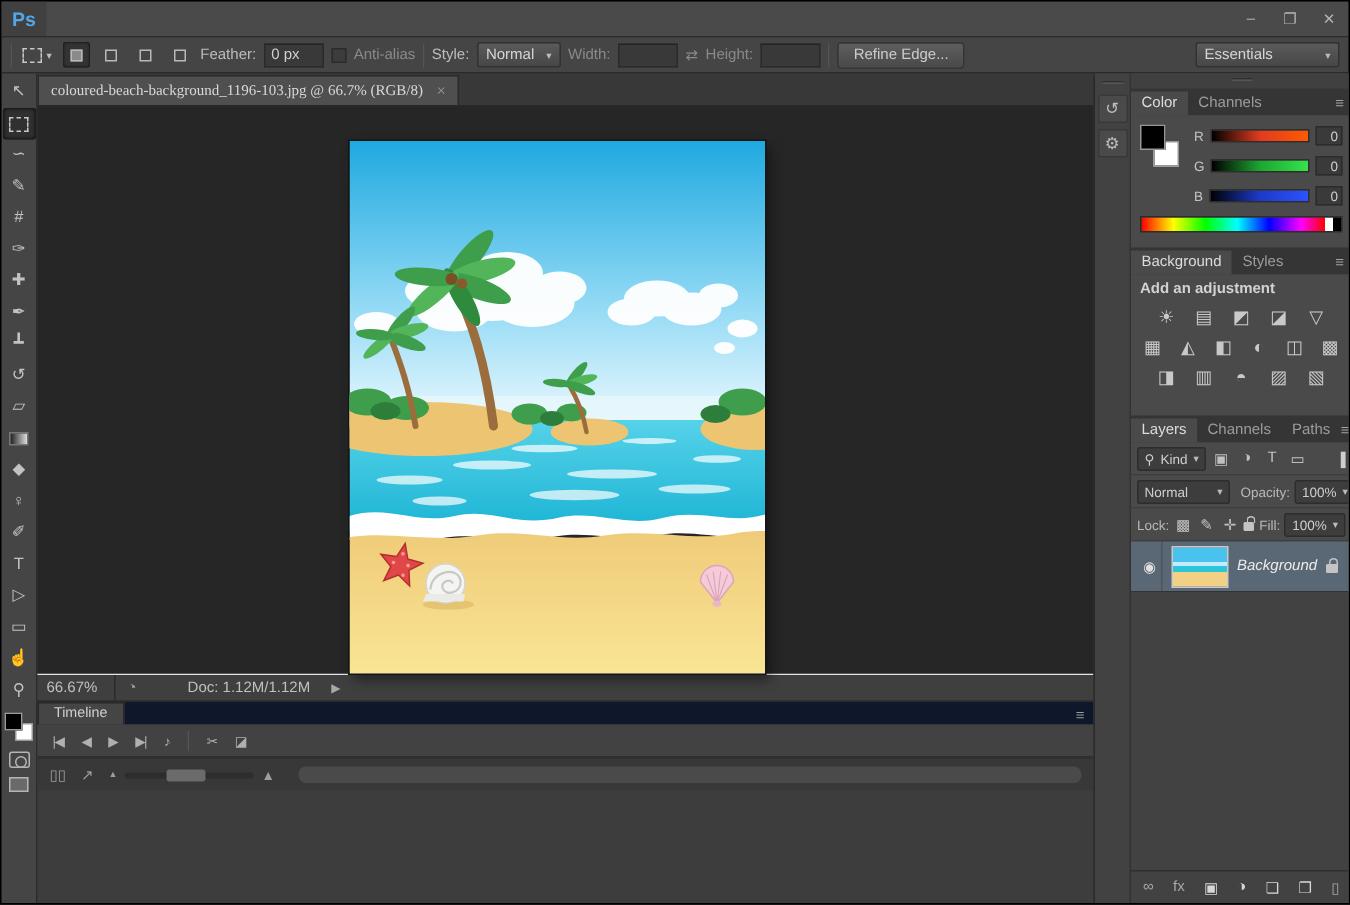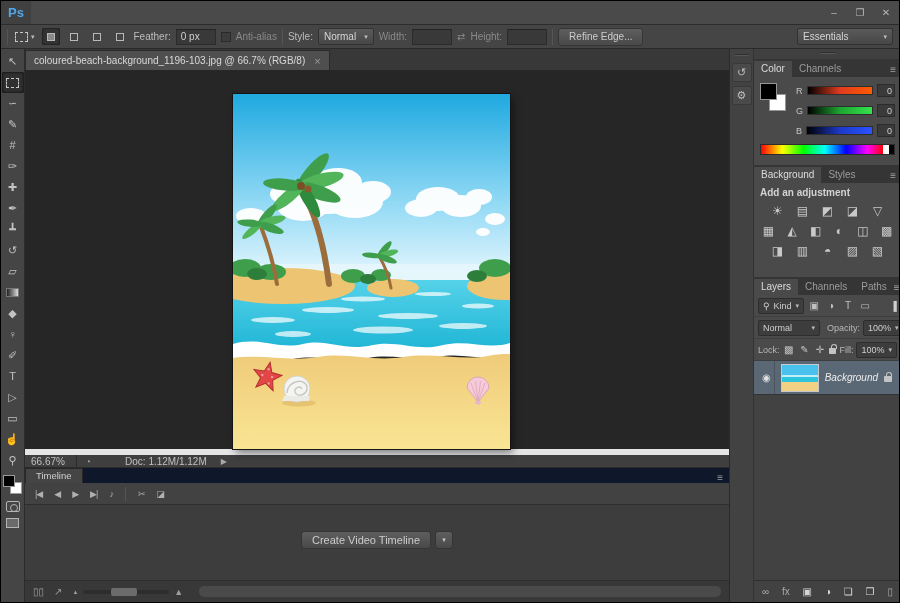--- a/index.html
+++ b/index.html
@@ -53,28 +53,28 @@
   .fgbg-mini .fg { position:absolute; left:0; top:0; width:12px; height:12px; background:#000; border:1px solid #9a9a9a; z-index:2; }
   .fgbg-mini .bg { position:absolute; left:7px; top:7px; width:12px; height:12px; background:#fff; border:1px solid #9a9a9a; }
   .qmask { width:14px; height:11px; border:1px solid #b5b5b5; border-radius:2px; position:relative; margin-top:6px; }
   .qmask::after { content:""; position:absolute; left:3px; top:1.5px; width:6px; height:6px; border-radius:50%; border:1px solid #b5b5b5; }
   .smode { width:13px; height:10px; border:1px solid #b5b5b5; margin-top:6px; background:#6a6a6a; }
 
   
   .center { width:704px; display:flex; flex-direction:column; flex:0 0 704px; min-height:0; }
   .tabbar { height:22px; background:#383838; border-bottom:1px solid #272727; display:flex; align-items:flex-end; flex:0 0 22px; }
   .doctab { background:#4f4f4f; border:1px solid #2a2a2a; border-bottom:none; height:20px; display:flex; align-items:center;
-            gap:9px; padding:0 8px; font-size:10px; color:#d8d8d8; }
+            gap:9px; padding:0 8px; font-size:10px; color:#d8d8d8;font-family:Liberation Serif, serif; }
   .doctab .x { color:#9c9c9c; font-size:11px; }
 
   .canvasarea { height:378px; background:#262626; position:relative; flex:0 0 378px; }
   .canvas { position:absolute; left:208px; top:23px; width:277px; height:355px;
             box-shadow:0 0 0 1px #151515, 3px 4px 8px rgba(0,0,0,.45); }
 
-  .statusbar { height:18px; background:#3f3f3f; border-top:6px solid #e5e5e5; display:flex; align-items:center;
+  .statusbar { height:18px; background:#3f3f3f; border-top:1px solid #e5e5e5; display:flex; align-items:center;
                font-size:10px; color:#c0c0c0; flex:0 0 18px; }
   .zoomfield { width:52px; padding:0 6px; border-right:1px solid #2b2b2b; height:100%; display:flex; align-items:center; }
   .status-circ { margin:0 8px; color:#9a9a9a; font-size:10px; }
   .docinfo { margin-left:26px; }
   .statarrow { margin-left:14px; font-size:8px; color:#a8a8a8; }
 
   
   .timeline { flex:1; background:#3d3d3d; display:flex; flex-direction:column; border-top:1px solid #2b2b2b; min-height:0; }
   .tl-tabrow { height:15px; background:#0f172a; display:flex; align-items:flex-end; flex:0 0 15px; }
   .tl-tab { background:#454545; padding:1px 10px 2px; font-size:9.5px; color:#d0d0d0; border:1px solid #282828; border-bottom:none; }
@@ -421,28 +421,20 @@
         <div class="tl-controls">
           <span class="tl-ctl">|◀</span>
           <span class="tl-ctl">◀</span>
           <span class="tl-ctl">▶</span>
           <span class="tl-ctl">▶|</span>
           <span class="tl-ctl">♪</span>
           <span class="tl-sep"></span>
           <span class="tl-ctl">✂</span>
           <span class="tl-ctl">◪</span>
         </div>
-        <div class="tl-body">
-          <div class="create-row">
-            <span class="btn">Create Video Timeline</span>
-            <span class="create-dd">
-                <span>▼</span>
-              </span>
-          </div>
-        </div>
         <div class="tl-bottom">
           <span class="tlb-icon">▯▯</span>
           <span class="tlb-icon">↗</span>
           <span class="tl-zoomctl">
             <span class="zo-small">▲</span>
             <span class="zo-track">
                 <span class="zo-handle"></span>
               </span>
             <span class="zo-big">▲</span>
           </span>

